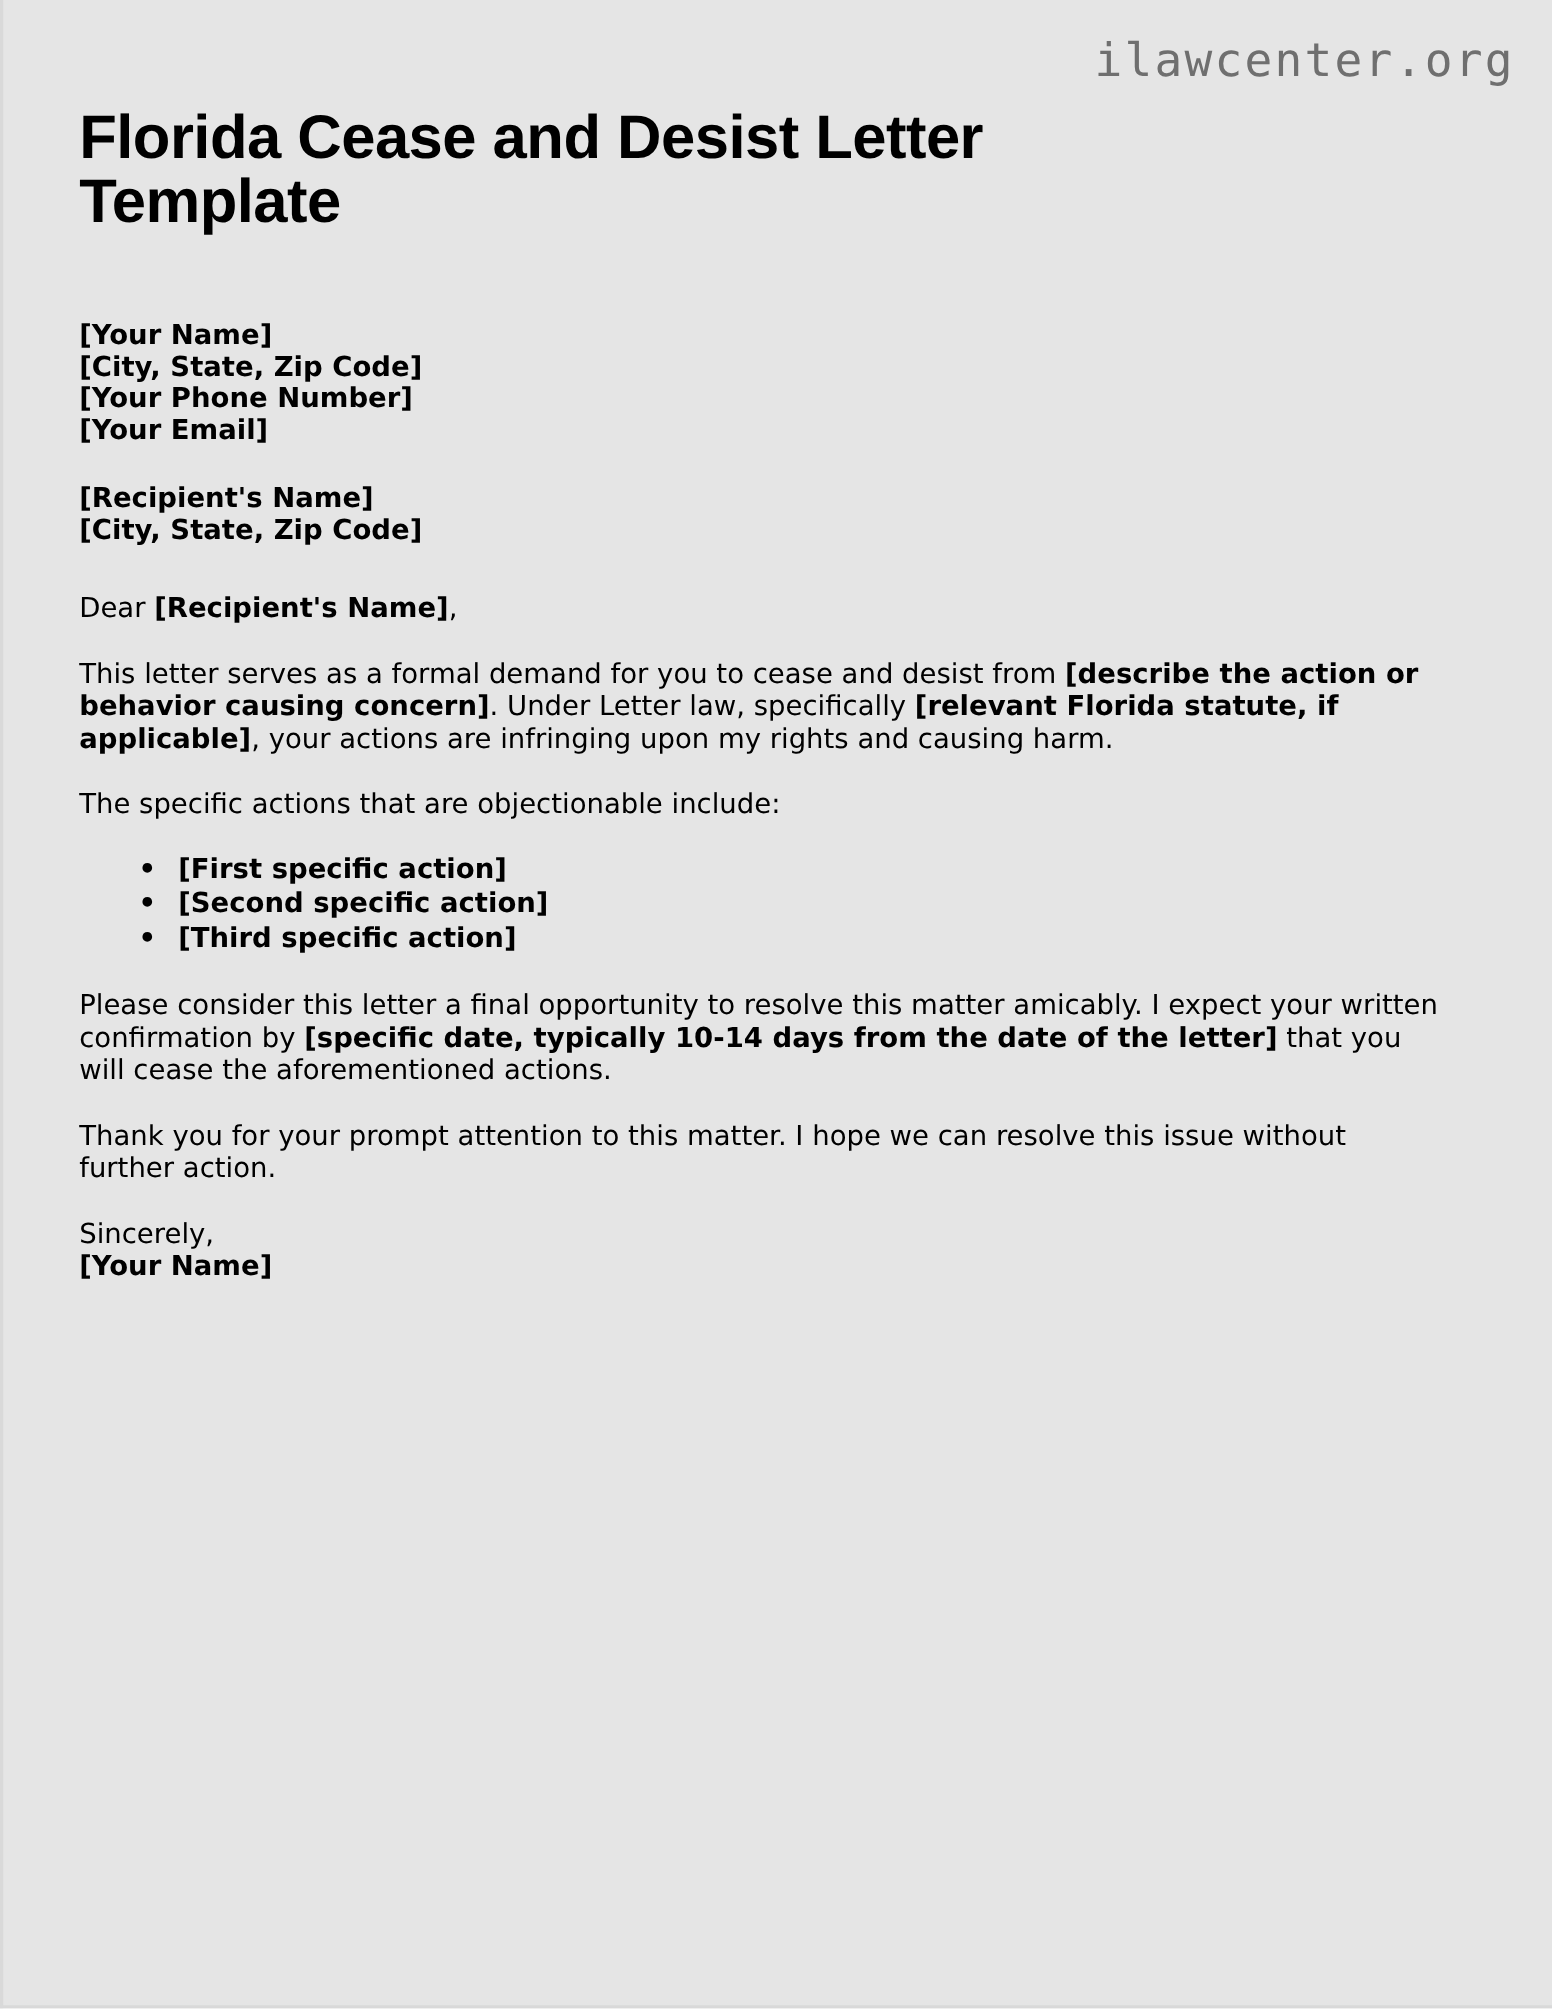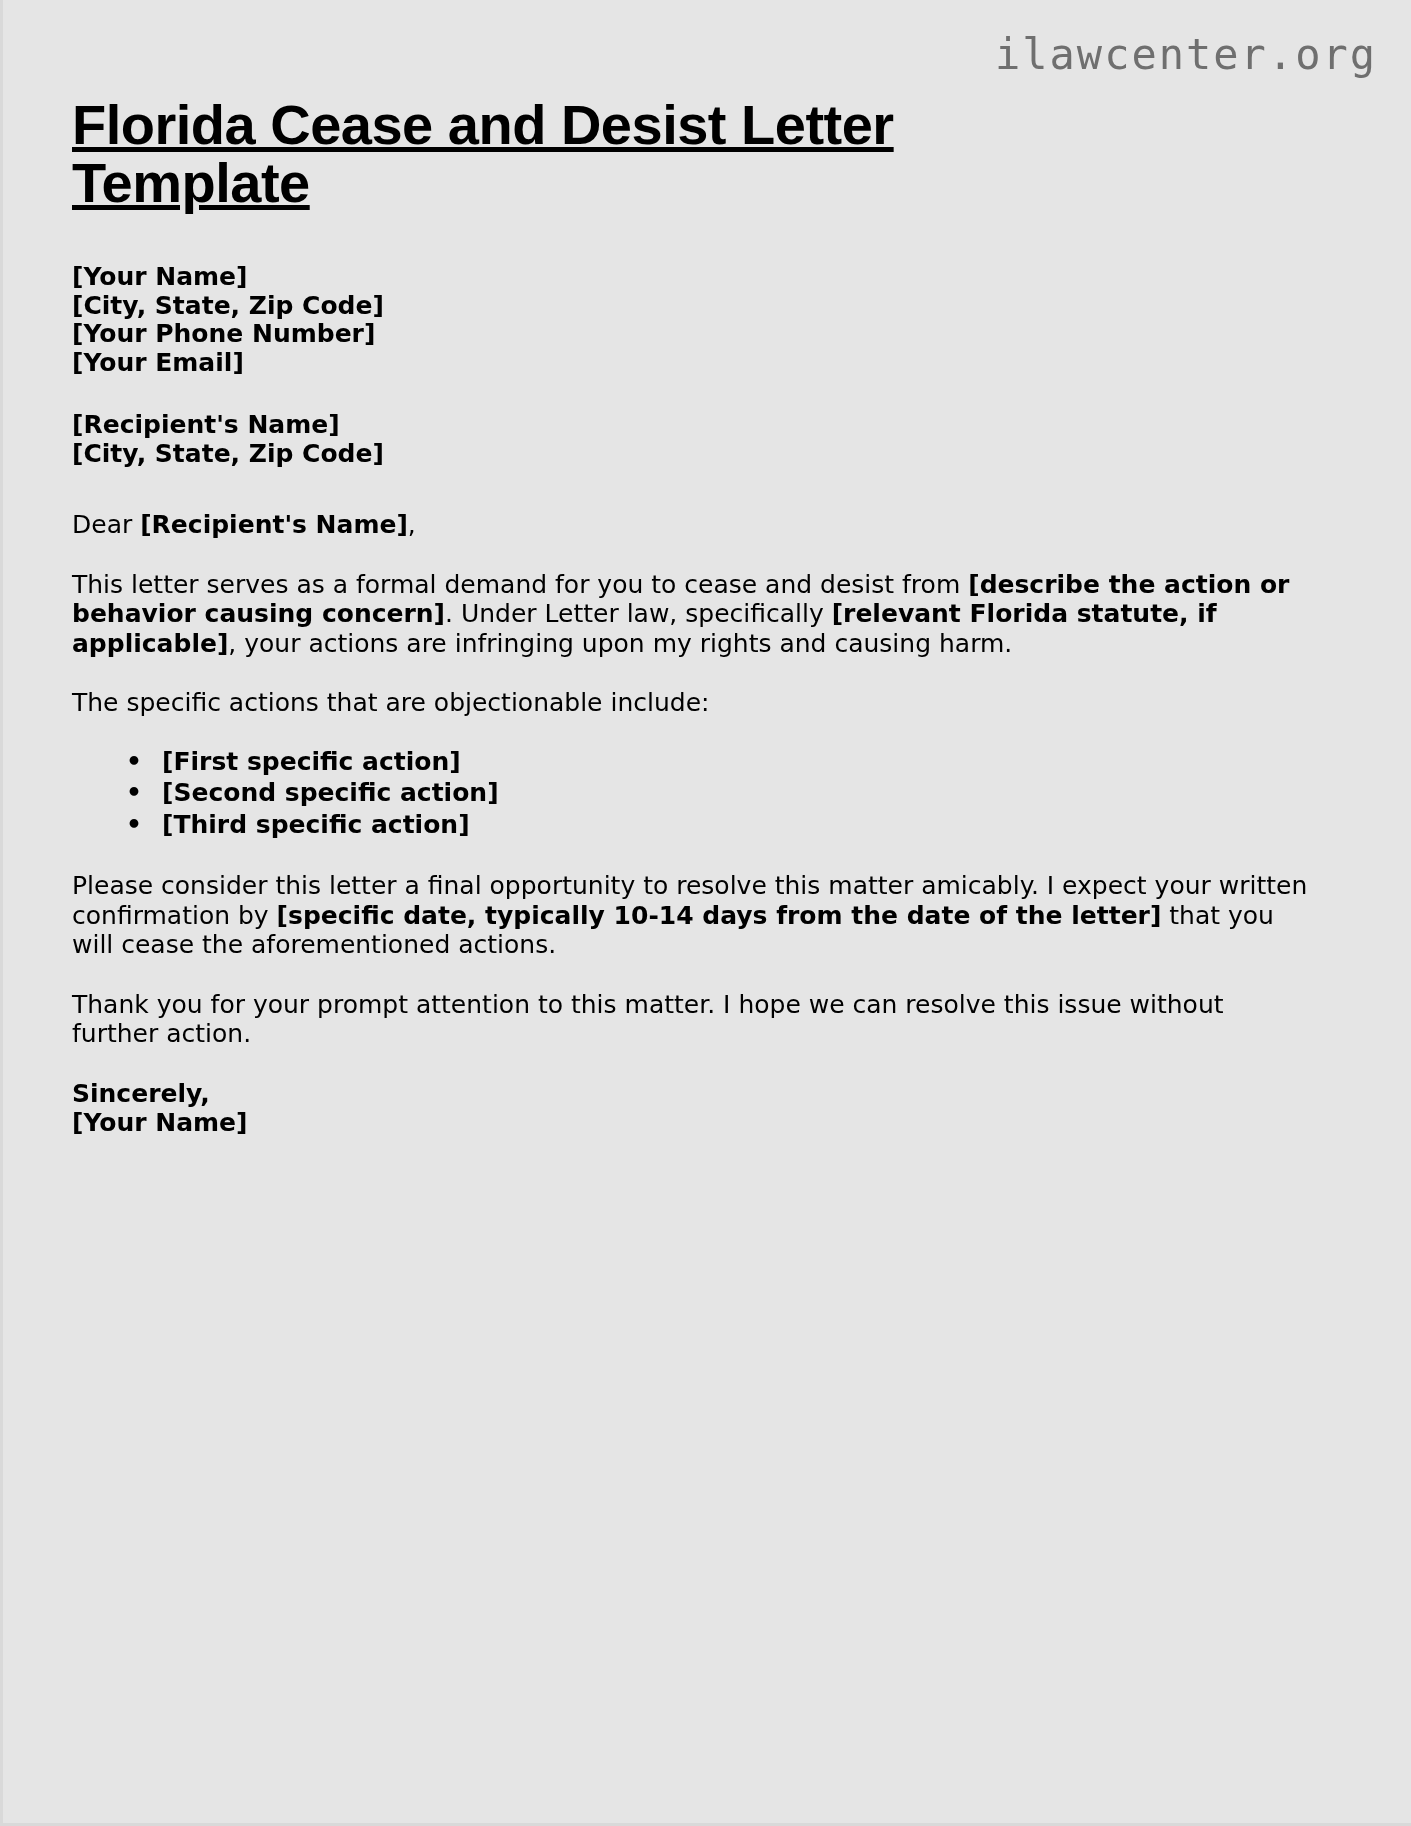--- a/index.html
+++ b/index.html
@@ -54,24 +54,23 @@
     left: 72px;
     top: 96px;
     width: 1240px;
   }
   h1.doc-title {
     font-family: "Liberation Sans Narrow", "Liberation Sans", sans-serif;
     font-weight: 700;
     font-size: 56px;
     line-height: 1.03;
     letter-spacing: -0.5px;
-    margin: 0 0 52px 0;
+    margin: 0 0 80px 0;
     max-width: 1000px;
     color: #000;
-    text-decoration: underline;
   }
   .addr-line {
     font-size: 25px;
     font-weight: 700;
     line-height: 1.14;
     white-space: nowrap;
   }
   .sender-block { margin: 0 0 34px 0; }
   .recipient-block { margin: 0 0 42px 0; }
 
@@ -101,21 +100,21 @@
   }
   ul.action-list li .bullet {
     position: absolute;
     left: 0;
     top: 0;
     font-size: 25px;
     line-height: 1.14;
   }
   .closing-line {
     font-size: 25px;
-    font-weight: 700;
+    font-weight: 400;
     line-height: 1.18;
   }
   .closing-name {
     font-size: 25px;
     font-weight: 700;
     line-height: 1.18;
   }
   .closing-block { margin-top: 0; }
 </style>
 </head>

